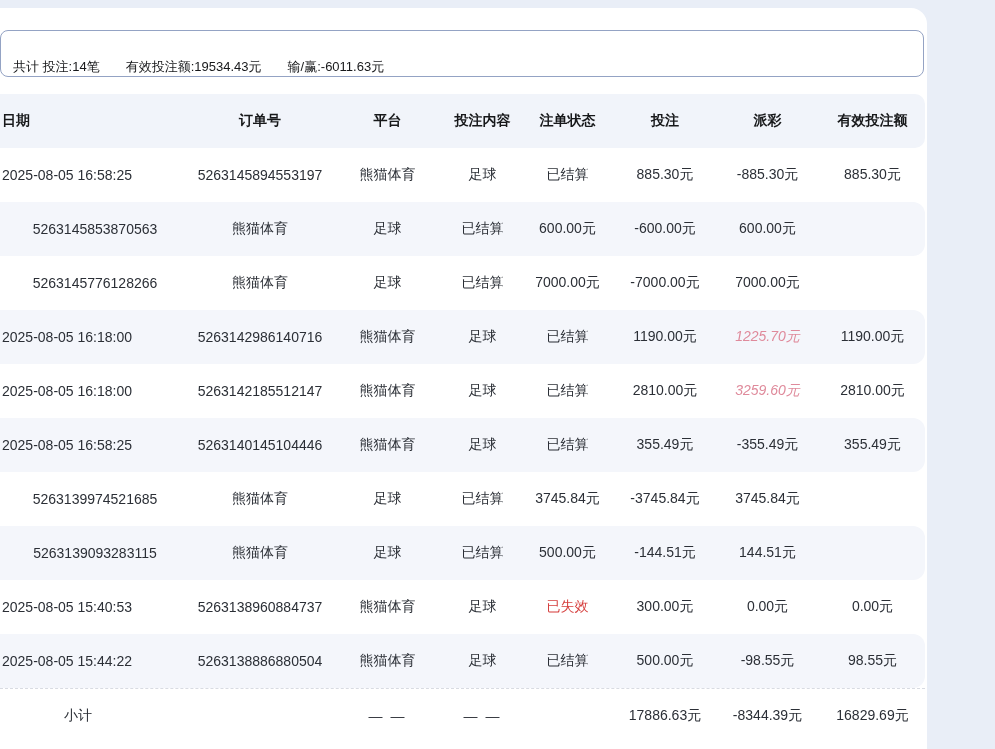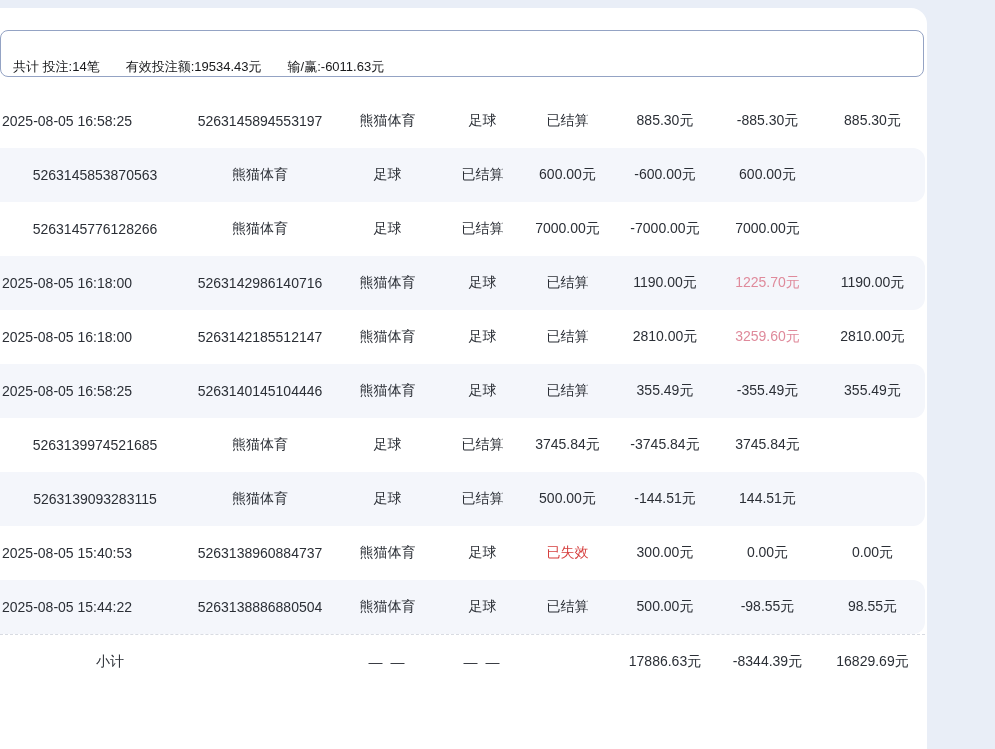--- a/index.html
+++ b/index.html
@@ -50,38 +50,48 @@
   }
   .thead {
     background: var(--header-bg);
     border-radius: 0 10px 10px 0;
     font-weight: bold;
     color: var(--text-bold);
   }
   .trow .cell { text-align: center; }
   .trow .c-date { text-align: left; padding-left: 2px; }
   .tbody .trow.stripe { background: var(--stripe-bg); border-radius: 0 12px 12px 0; }
-  .pink { color: var(--pink); }
+  .pink { color: var(--pink); font-style: italic; }
   .red { color: var(--red); }
   .subtotal-row { border-top: 1px dashed var(--divider); }
-  .subtotal-row .c-date { padding-left: 96px; }
+  .subtotal-row .c-date { padding-left: 64px; }
   .dash { letter-spacing: 2px; color: #3a3d44; }
 </style>
 </head>
 <body>
 
 <div class="content-panel">
 
   <div class="summary-bar">
     <span class="group"><span>共计 投注:</span><b>14笔</b></span>
     <span class="group"><span>有效投注额:</span><b>19534.43元</b></span>
     <span class="group"><span>输/赢:</span><b>-6011.63元</b></span>
   </div>
 
   <div class="bet-table">
+    <div class="trow thead">
+      <div class="cell c-date">日期</div>
+      <div class="cell">订单号</div>
+      <div class="cell">平台</div>
+      <div class="cell">投注内容</div>
+      <div class="cell">注单状态</div>
+      <div class="cell">投注</div>
+      <div class="cell">派彩</div>
+      <div class="cell">有效投注额</div>
+    </div>
 
     <div class="tbody">
       <div class="trow">
         <div class="cell c-date">2025-08-05 16:58:25</div>
         <div class="cell">5263145894553197</div>
         <div class="cell">熊猫体育</div>
         <div class="cell">足球</div>
         <div class="cell">已结算</div>
         <div class="cell">885.30元</div>
         <div class="cell">-885.30元</div>

